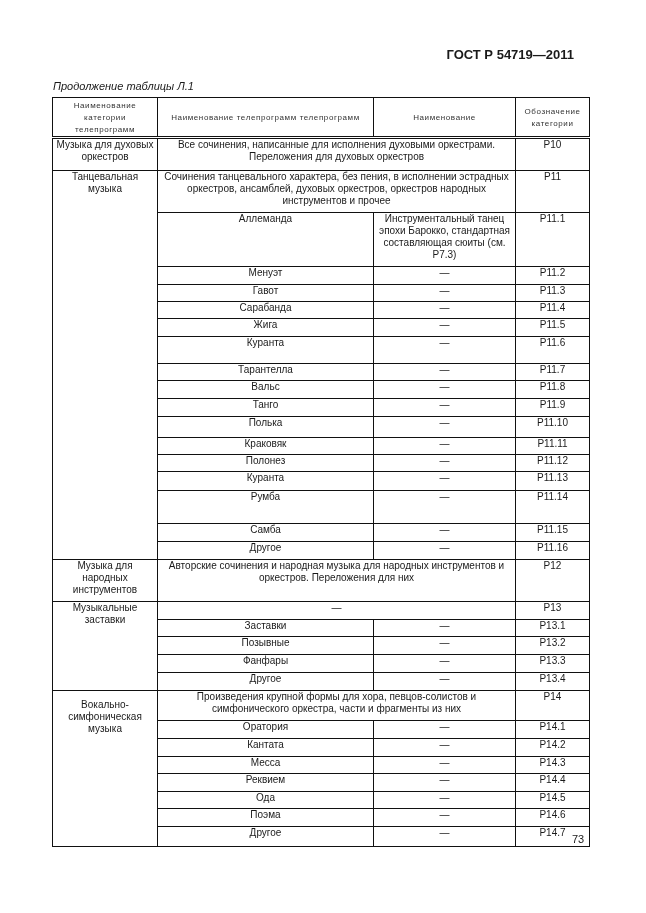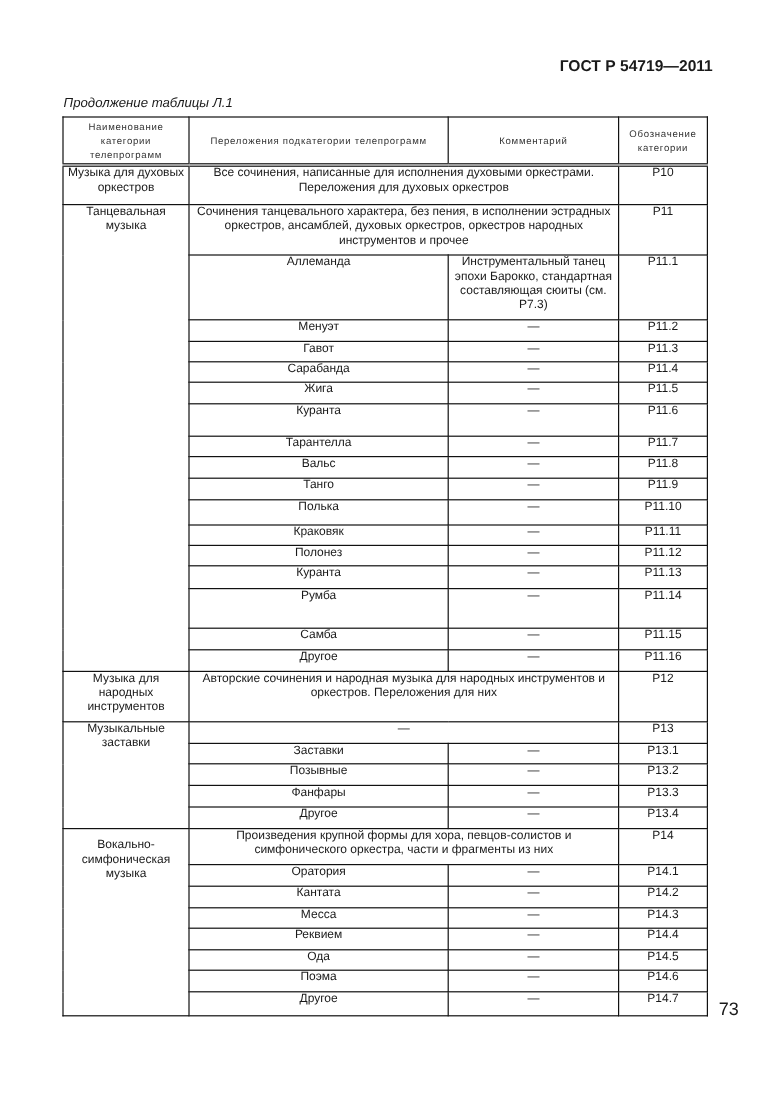--- a/index.html
+++ b/index.html
@@ -1,20 +1,20 @@
 <!DOCTYPE html>
 <html><head>
 <meta charset="utf-8">
 <style>
   html, body { margin: 0; padding: 0; background: #ffffff; }
   body { width: 646px; height: 913px; position: relative; overflow: hidden;
          font-family: "Liberation Sans", sans-serif; color: #1a1a1a; }
-  .doc-id { position: absolute; right: 52px; top: 47px; font-weight: bold; font-size: 13px; letter-spacing: 0; }
+  .doc-id { position: absolute; right: 72px; top: 47px; font-weight: bold; font-size: 13px; letter-spacing: 0; }
   .caption { position: absolute; left: 53px; top: 80px; font-style: italic; font-size: 11px; }
-  .page-num { position: absolute; left: 599px; top: 833px; font-size: 15px; }
+  .page-num { position: absolute; left: 572px; top: 833px; font-size: 11px; }
   table.t { position: absolute; left: 52px; top: 97px; width: 537px; border-collapse: collapse; table-layout: fixed; font-size: 10px; line-height: 12px; }
   table.t td, table.t th { border: 1px solid #111; padding: 0 3px; text-align: center; vertical-align: top; font-weight: normal; }
   table.t th { font-size: 8px; letter-spacing: 0.6px; line-height: 12px; color: #333; vertical-align: middle; padding-top: 2px; }
   table.t thead tr { height: 36px; }
   table.t thead th { border-bottom: 3px double #111; }
   .cat { vertical-align: top; padding-top: 3px; }
   .desc { padding-top: 3px; }
   .code { vertical-align: middle; margin-top: 10px; }
   .sub { vertical-align: middle; }
   .dash { vertical-align: middle; }
@@ -29,22 +29,22 @@
 <table class="t">
   <colgroup>
     <col style="width:105px">
     <col style="width:216px">
     <col style="width:142px">
     <col style="width:74px">
   </colgroup>
   <thead>
     <tr>
       <th>Наименование категории телепрограмм</th>
-      <th>Переложения подкатегории телепрограмм</th>
-      <th>Комментарий</th>
+      <th>Наименование телепрограмм телепрограмм</th>
+      <th>Наименование</th>
       <th>Обозначение категории</th>
     </tr>
   </thead>
   <tbody>
 
     <tr style="height:33px">
       <td class="cat">Музыка для духовых оркестров</td>
       <td class="desc" colspan="2">Все сочинения, написанные для исполнения духовыми оркестрами. Переложения для духовых оркестров</td>
       <td class="code">P10</td>
     </tr>

